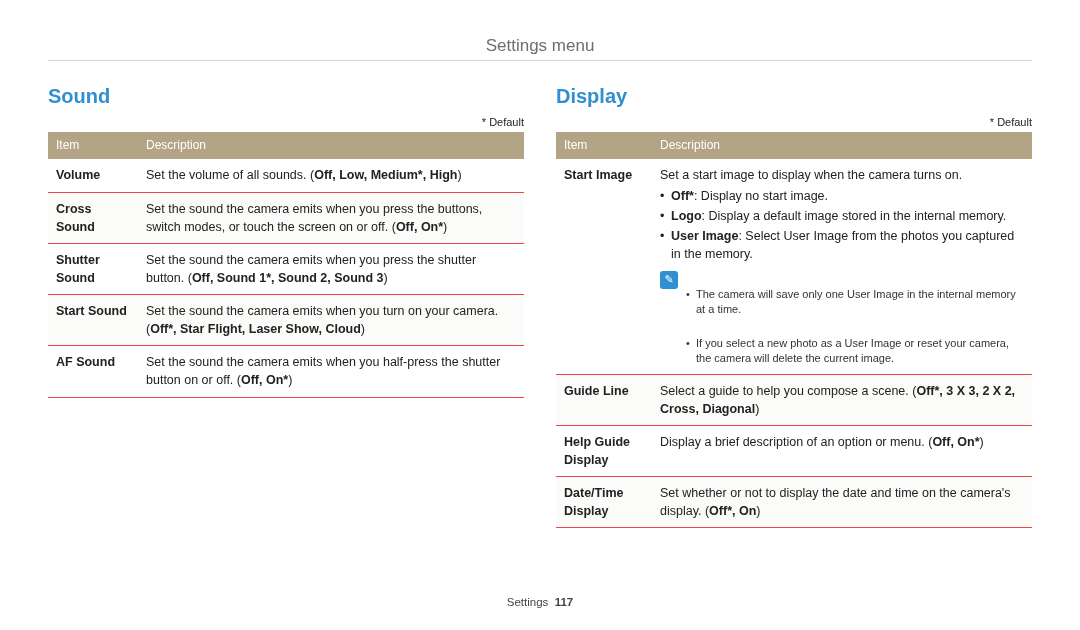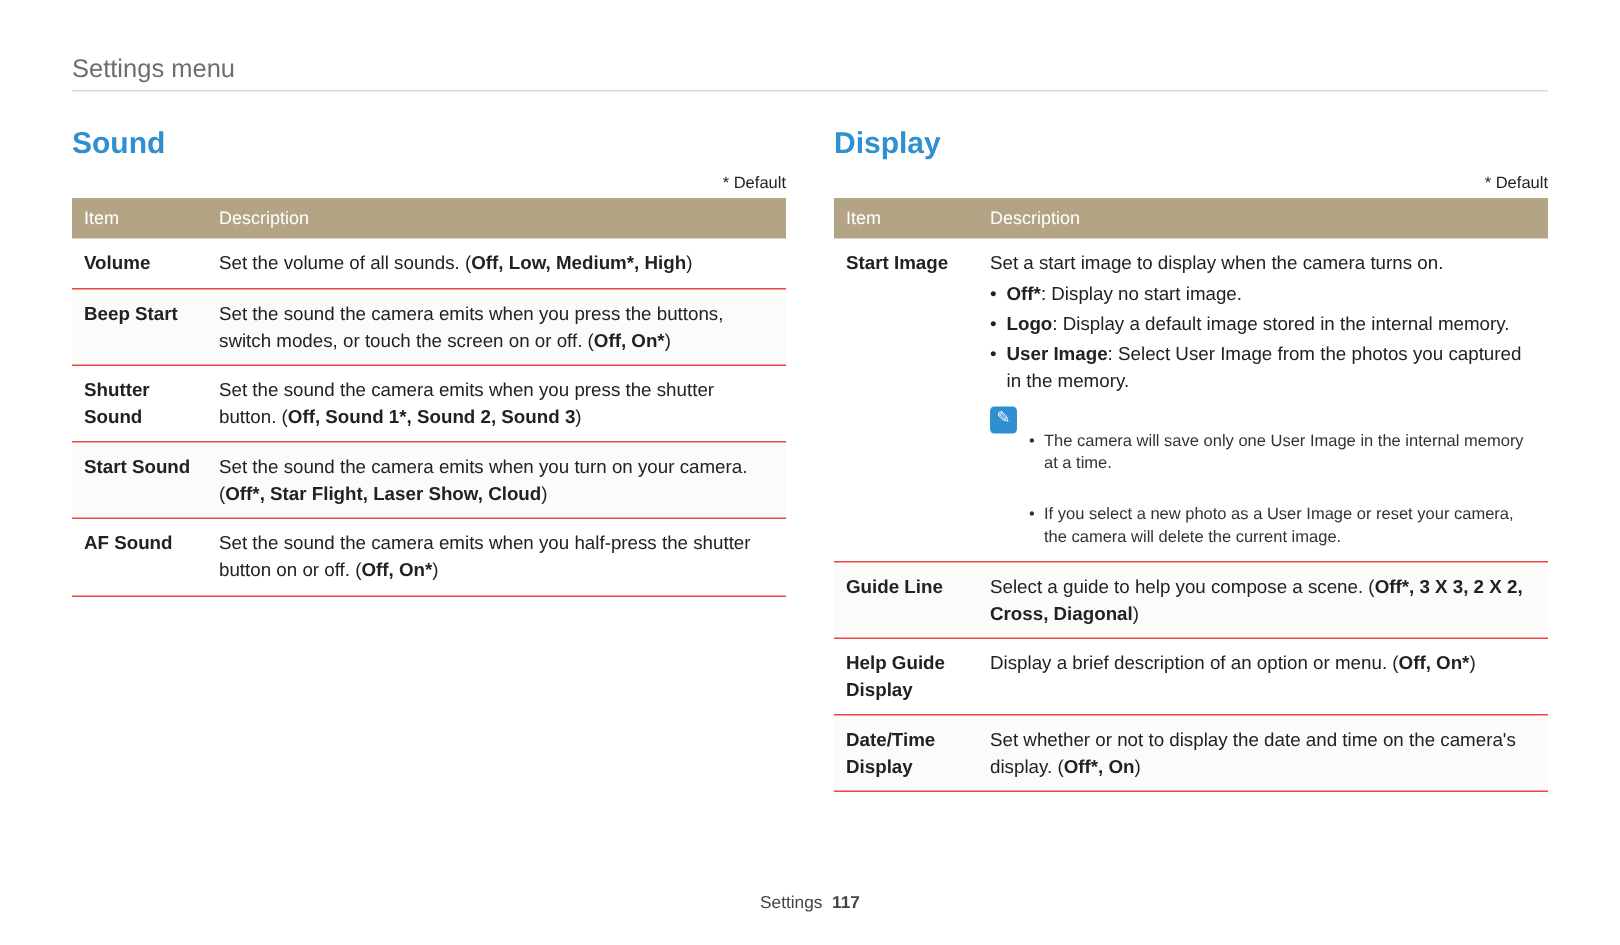--- a/index.html
+++ b/index.html
@@ -1,18 +1,18 @@
 <!DOCTYPE html>
 <html><head>
 <meta charset="utf-8">
 <style>
   * { box-sizing: border-box; margin: 0; padding: 0; }
   html, body { width: 1080px; height: 630px; background: #fff; font-family: "Segoe UI", "Helvetica Neue", Arial, sans-serif; color: #222; }
   .page { width: 1080px; height: 630px; position: relative; padding: 36px 48px 24px 48px; }
-  .pagetitle { font-size: 17px; color: #6e6e6e; font-weight: 400; margin-bottom: 4px; }
+  .pagetitle { font-size: 17px; color: #6e6e6e; font-weight: 400; margin-bottom: 4px; text-align: center; }
   .rule { border: none; border-top: 1px solid #d9d9d9; margin-bottom: 24px; }
   .cols { display: flex; gap: 32px; }
   .col { flex: 1; }
   .secheading { font-size: 20px; font-weight: 700; color: #2f8fd1; margin-bottom: 8px; }
   .defnote { font-size: 11px; text-align: right; margin-bottom: 4px; }
   table { width: 100%; border-collapse: collapse; font-size: 12.5px; line-height: 1.45; }
   thead th { background: #b4a486; color: #fff; font-weight: 400; text-align: left; padding: 5px 8px; font-size: 12px; }
   tbody td { border-bottom: 1px solid #ef4444; padding: 7px 8px; vertical-align: top; }
   tbody tr:nth-child(even) td { background: #fbfbf9; }
   tbody td.itemcell { font-weight: 700; width: 90px; }
@@ -47,21 +47,21 @@
             <th>Item</th>
             <th>Description</th>
           </tr>
         </thead>
         <tbody>
           <tr>
             <td class="itemcell">Volume</td>
             <td><span>Set the volume of all sounds. (</span><span class="b">Off, Low, Medium*, High</span><span>)</span></td>
           </tr>
           <tr>
-            <td class="itemcell">Beep Start</td>
+            <td class="itemcell">Cross Sound</td>
             <td><span>Set the sound the camera emits when you press the buttons, switch modes, or touch the screen on or off. (</span><span class="b">Off, On*</span><span>)</span></td>
           </tr>
           <tr>
             <td class="itemcell">Shutter Sound</td>
             <td><span>Set the sound the camera emits when you press the shutter button. (</span><span class="b">Off, Sound 1*, Sound 2, Sound 3</span><span>)</span></td>
           </tr>
           <tr>
             <td class="itemcell">Start Sound</td>
             <td><span>Set the sound the camera emits when you turn on your camera. (</span><span class="b">Off*, Star Flight, Laser Show, Cloud</span><span>)</span></td>
           </tr>

